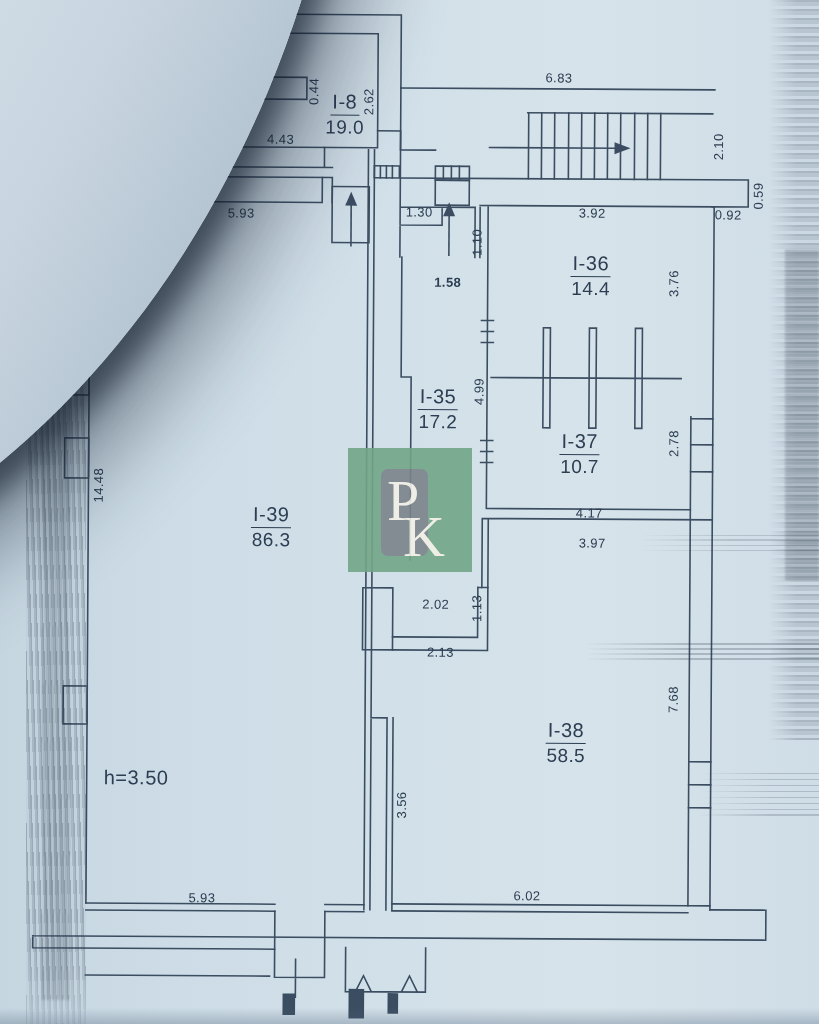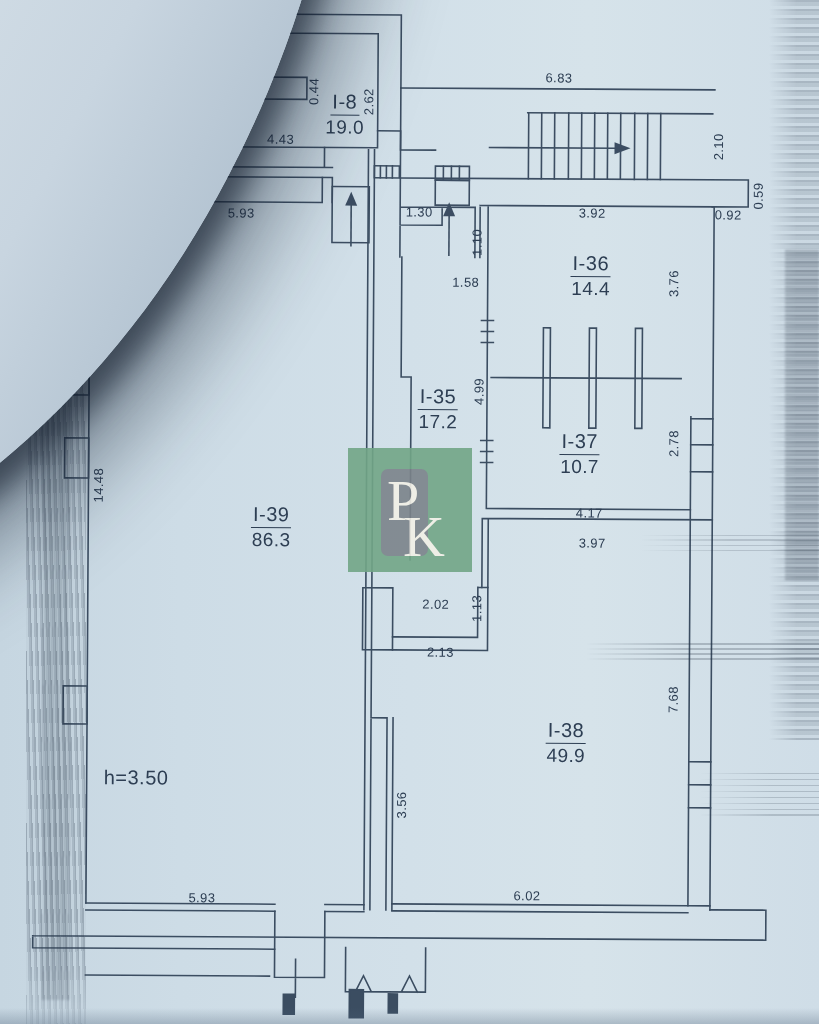--- a/index.html
+++ b/index.html
@@ -160,21 +160,21 @@
         <span class="dim v" style="left: 366px; top: 102px;">2.62</span>
         <span class="dim" style="left: 278px; top: 140px;">4.43</span>
         <span class="dim" style="left: 556px; top: 77px;">6.83</span>
         <span class="dim v" style="left: 716px; top: 145px;">2.10</span>
         <span class="dim v" style="left: 756px; top: 194px;">0.59</span>
         <span class="dim" style="left: 239px; top: 214px;">5.93</span>
         <span class="dim" style="left: 417px; top: 212px;">1.30</span>
         <span class="dim" style="left: 590px; top: 212px;">3.92</span>
         <span class="dim" style="left: 726px; top: 213px;">0.92</span>
         <span class="dim v" style="left: 475px; top: 242px;">1.10</span>
-        <span class="dim" style="left: 464px; top: 282px;">1.58</span>
+        <span class="dim" style="left: 446px; top: 282px; font-weight: bold;">1.58</span>
         <span class="dim v" style="left: 672px; top: 282px;">3.76</span>
         <span class="dim v" style="left: 478px; top: 391px;">4.99</span>
         <span class="dim v" style="left: 673px; top: 442px;">2.78</span>
         <span class="dim v" style="left: 98px; top: 487px;">14.48</span>
         <span class="dim" style="left: 592px; top: 502px; margin-top: 40px;">3.97</span>
         <span class="dim" style="left: 589px; top: 512px;">4.17</span>
         <span class="dim v" style="left: 477px; top: 608px;">1.13</span>
         <span class="dim" style="left: 436px; top: 604px;">2.02</span>
         <span class="dim" style="left: 441px; top: 652px;">2.13</span>
         <span class="dim v" style="left: 674px; top: 698px;">7.68</span>
@@ -196,21 +196,21 @@
         <div class="room" style="left: 579px; top: 429px;">
           <span class="rid">I-37</span>
           <span class="rarea">10.7</span>
         </div>
         <div class="room" style="left: 224px; top: 504px; margin-left: 47px;">
           <span class="rid">I-39</span>
           <span class="rarea">86.3</span>
         </div>
         <div class="room" style="left: 567px; top: 718px; text-align: center;">
           <span class="rid">I-38</span>
-          <span class="rarea">49.9</span>
+          <span class="rarea">58.5</span>
         </div>
       </div>
   </div>
 
   <div class="wm">
     <div class="wm-green"></div>
     <div class="wm-box"></div>
     <span class="wm-letter wm-p">P</span>
     <span class="wm-letter wm-k">K</span>
   </div>

